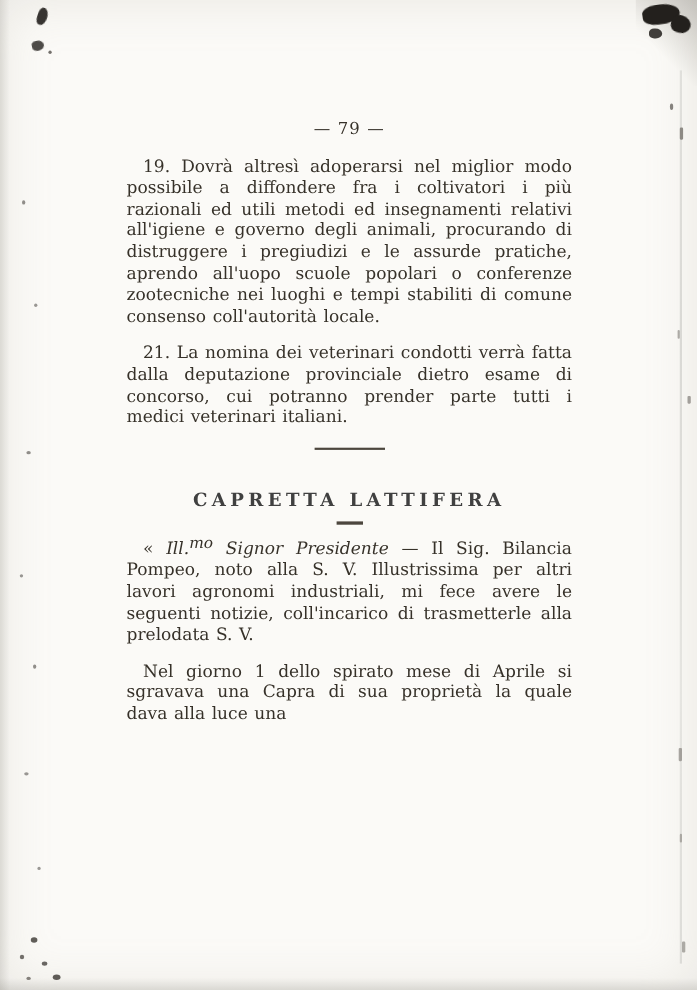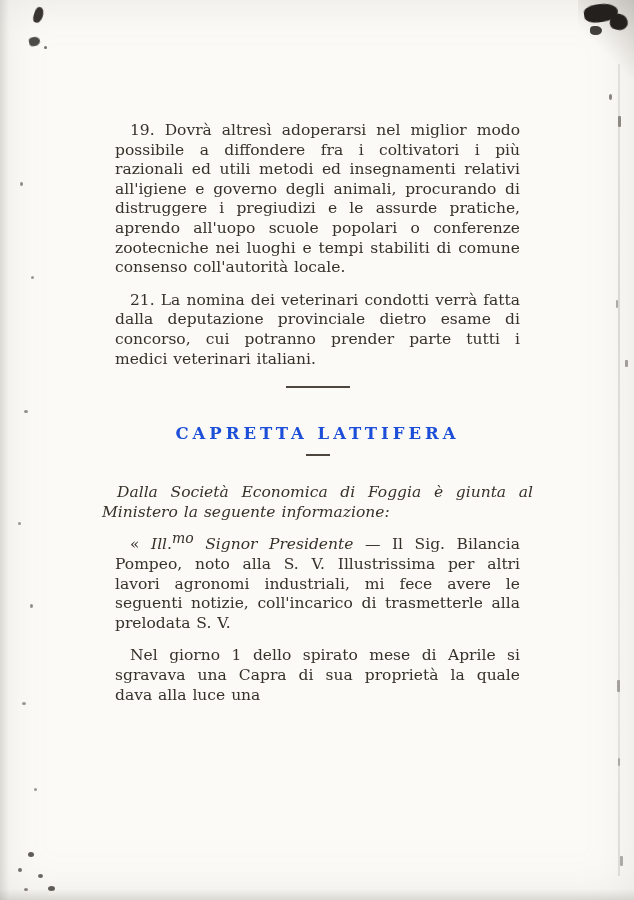--- a/index.html
+++ b/index.html
@@ -60,21 +60,21 @@
     margin: 13px; text-align: justify; text-indent: 15px;
     word-spacing: 1px;
   }
   .rule {
     width: 64px; height: 2px; background: #4c463e;
     margin: 17px auto 0 auto;
   }
   .section-title {
     margin: 36px 0 0 0; text-align: center;
     font-weight: bold; font-size: 16.5px; letter-spacing: 4px;
-    color: #1d4ed8;
+    color: #404040;
   }
   .title-dash {
     width: 24px; height: 2.5px; background: #4c463e;
     margin: 10px auto 0 auto;
   }
   .lede {
     margin: 27px 0 0 0; font-style: italic;
     text-align: justify; text-indent: 15px; word-spacing: 1px;
   }
   .gap-md { margin-top: 20px; }
@@ -116,30 +116,30 @@
 
   <div class="tick" style="left:618px;top:116px;width:3px;height:11px;"></div>
   <div class="tick" style="left:616px;top:300px;width:2px;height:8px;opacity:.7;"></div>
   <div class="tick" style="left:625px;top:360px;width:3px;height:7px;opacity:.8;"></div>
   <div class="tick" style="left:617px;top:680px;width:3px;height:12px;opacity:.75;"></div>
   <div class="tick" style="left:618px;top:758px;width:2px;height:8px;opacity:.65;"></div>
   <div class="tick" style="left:620px;top:856px;width:3px;height:10px;opacity:.7;"></div>
 
   <div class="content">
 
+    <div class="pagenum">— 79 —</div>
 
     <p class="body-para">19. Dovrà altresì adoperarsi nel miglior modo possibile a diffondere fra i coltivatori i più razionali ed utili metodi ed insegnamenti relativi all'igiene e governo degli animali, procurando di distruggere i pregiudizi e le assurde pratiche, aprendo all'uopo scuole popolari o conferenze zootecniche nei luoghi e tempi stabiliti di comune consenso coll'autorità locale.</p>
     <p class="body-para">21. La nomina dei veterinari condotti verrà fatta dalla deputazione provinciale dietro esame di concorso, cui potranno prender parte tutti i medici veterinari italiani.</p>
 
     <div class="rule"></div>
 
     <h2 class="section-title">CAPRETTA LATTIFERA</h2>
     <div class="title-dash"></div>
 
-    <p class="lede">Dalla Società Economica di Foggia è giunta al Ministero la seguente informazione:</p>
 
 
     <p class="body-para gap-lg"><span>« </span><span class="sal"><span>Ill.</span><sup>mo</sup><span> Signor Presidente</span></span><span> — </span><span>Il Sig. Bilancia Pompeo, noto alla S. V. Illustrissima per altri lavori agronomi industriali, mi fece avere le seguenti notizie, coll'incarico di trasmetterle alla prelodata S. V.</span></p>
 
     <p class="body-para gap-sm">Nel giorno 1 dello spirato mese di Aprile si sgravava una Capra di sua proprietà la quale dava alla luce una</p>
 
   </div>
 </div>
 
 </body></html>

